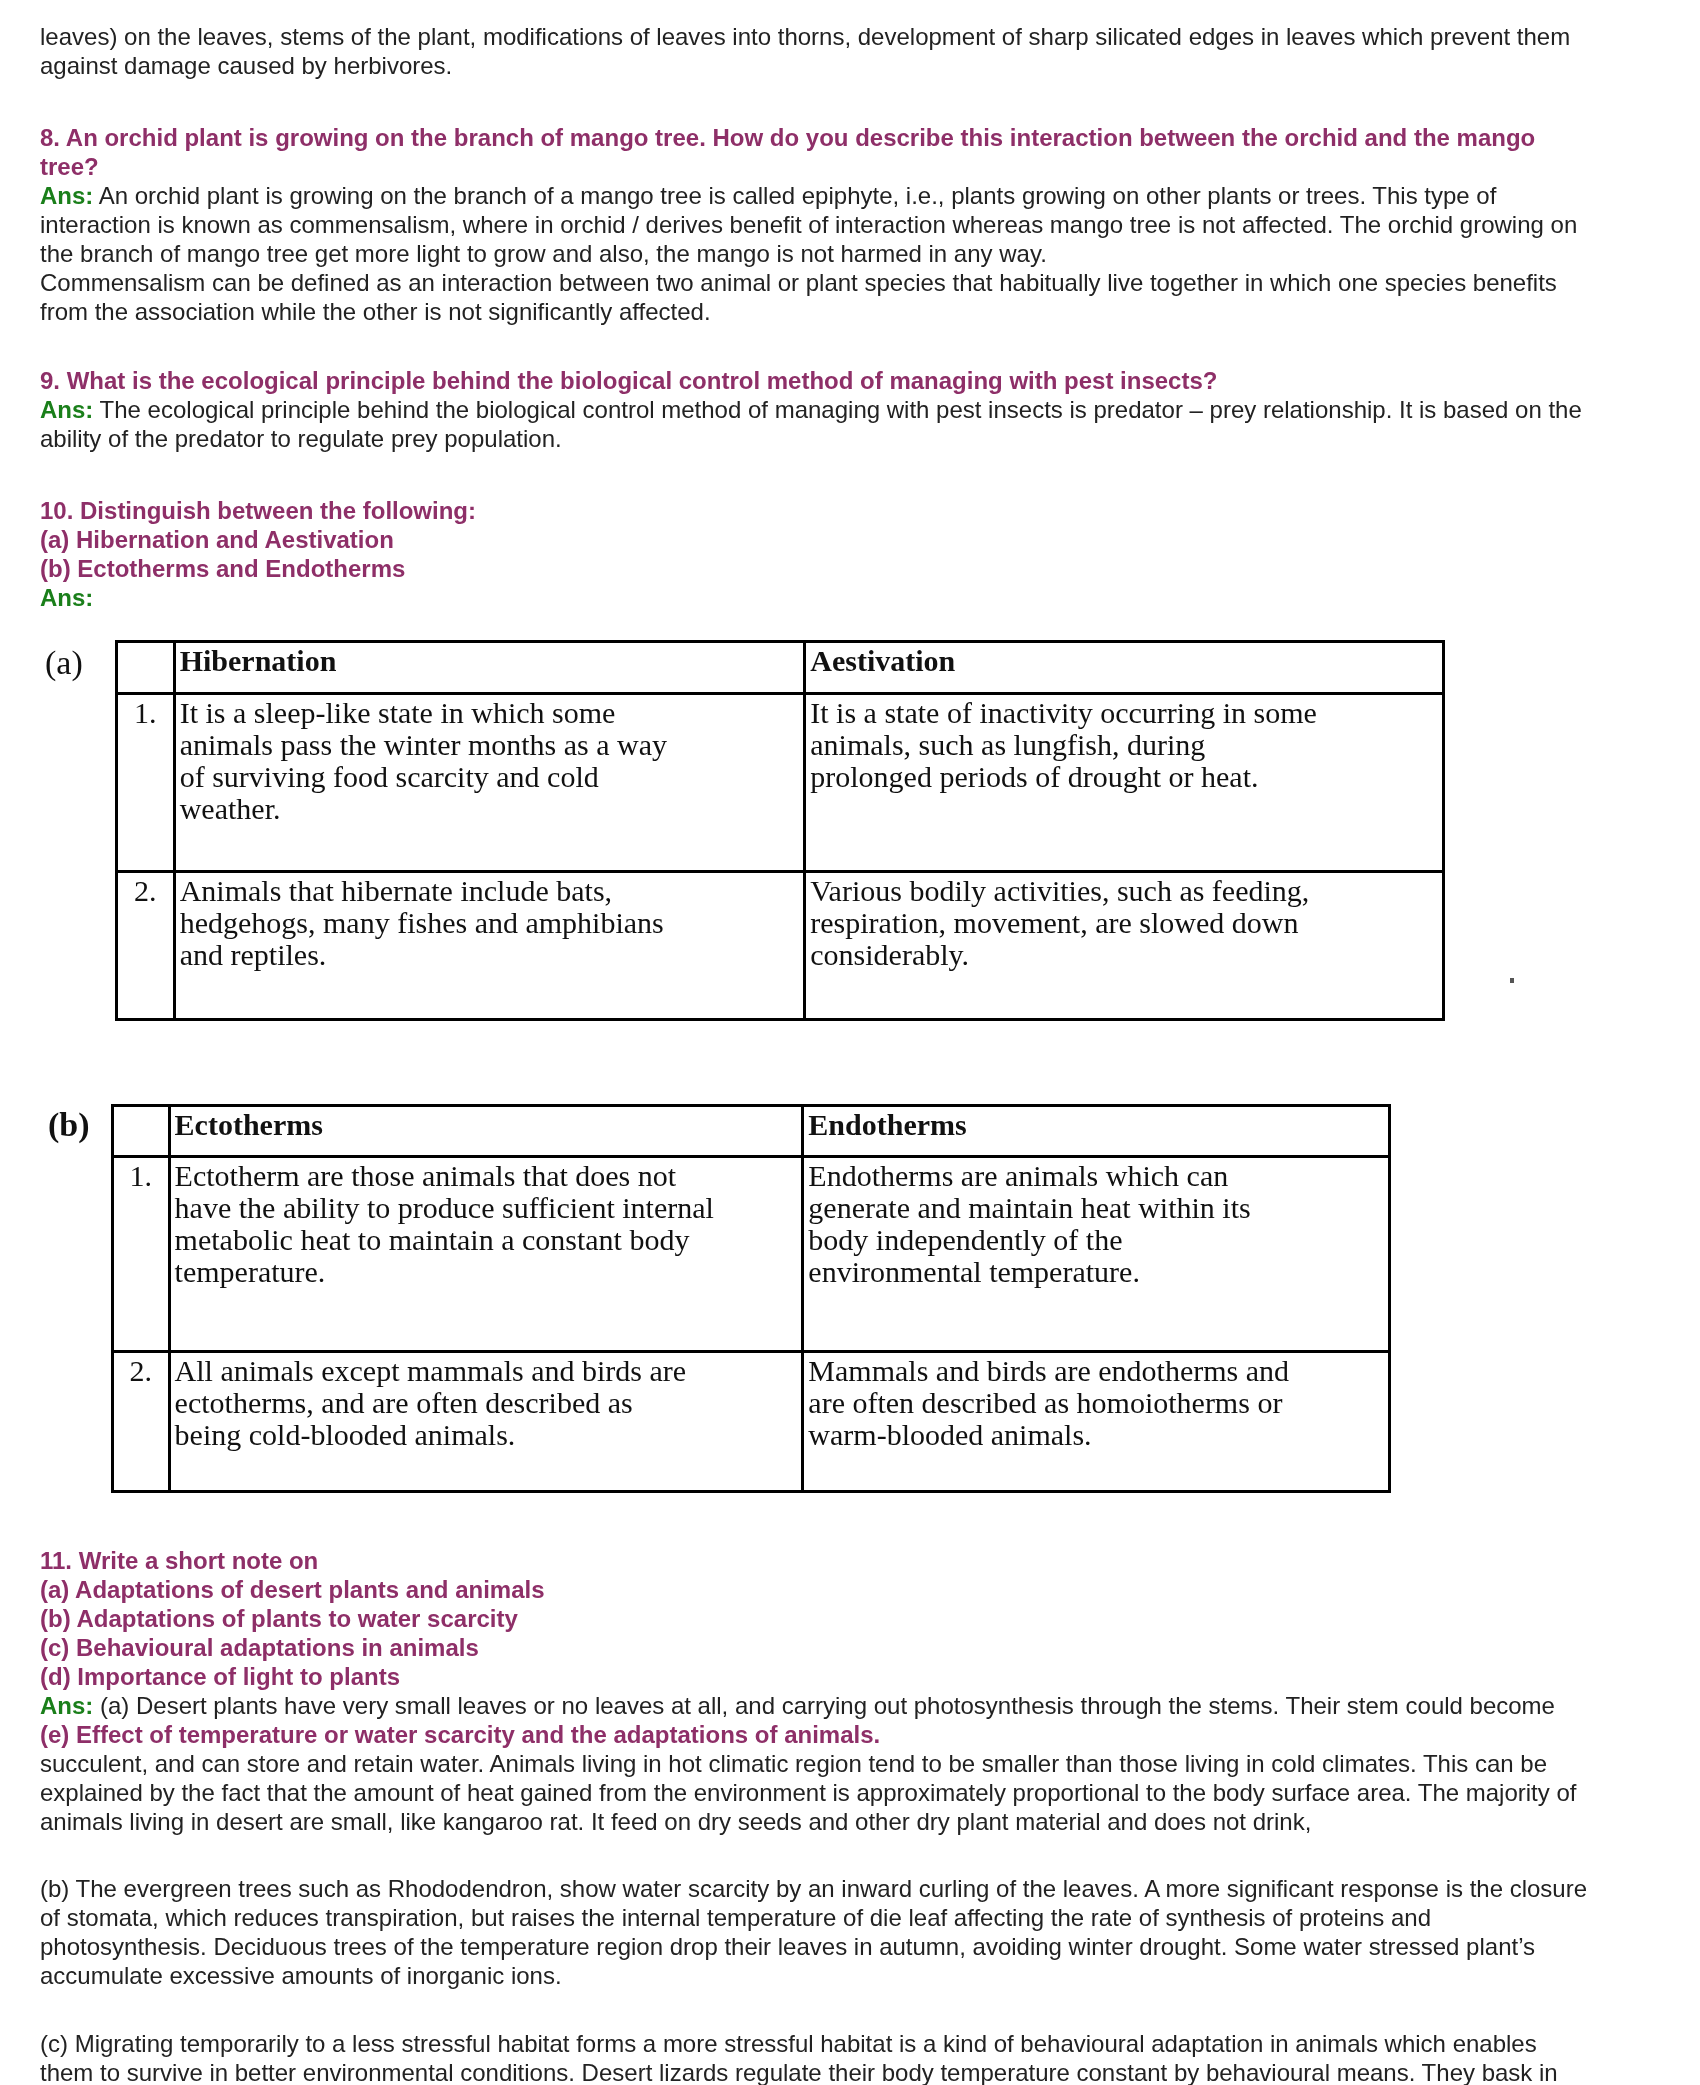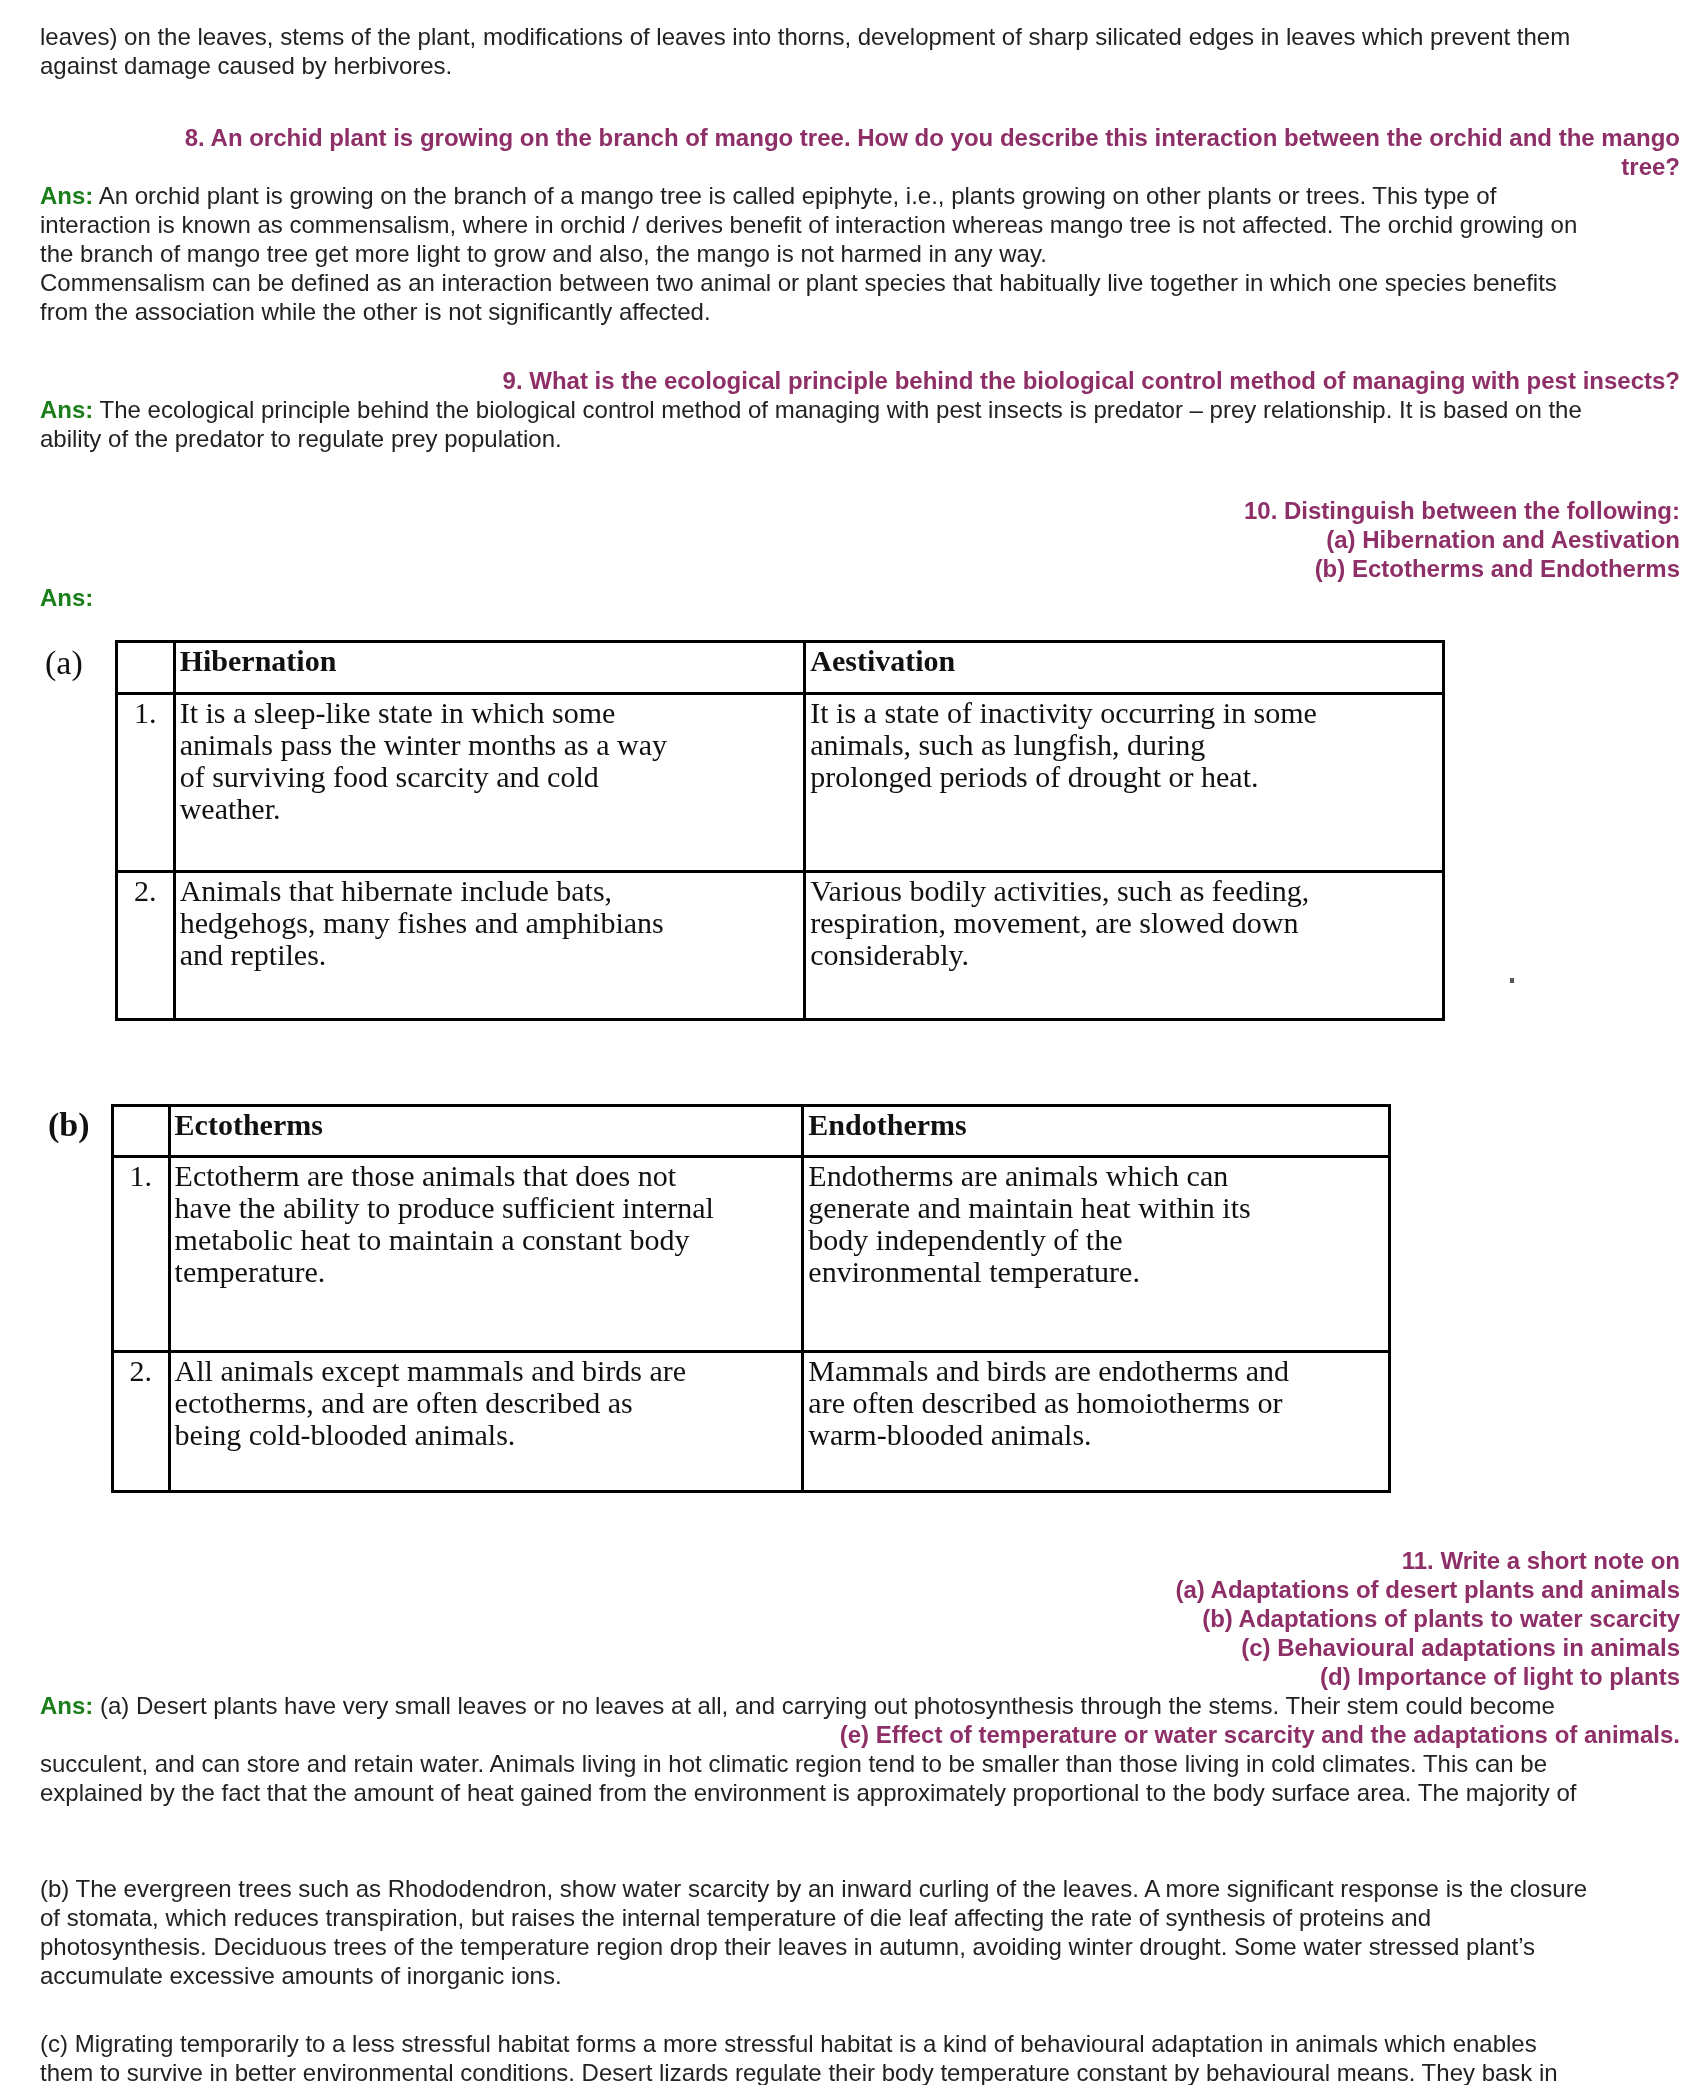--- a/index.html
+++ b/index.html
@@ -1,20 +1,20 @@
 <!DOCTYPE html>
 <html><head>
 <meta charset="utf-8">
 <style>
   html, body { margin:0; padding:0; background:#ffffff; }
   body { width:1700px; height:2085px; position:relative; overflow:hidden;
          font-family:"Liberation Sans", sans-serif; color:#222222; }
   .block { position:absolute; left:40px; width:1640px; font-size:24px; line-height:29px; }
   .line { display:block; white-space:nowrap; height:29px; }
-  .q { color:#8e2f68; font-weight:bold;text-align:right; }
+  .q { color:#8e2f68; font-weight:bold; }
   .ans { color:#1a7f1a; font-weight:bold; }
   .tlabel { position:absolute; font-family:"Liberation Serif", serif; font-size:34px; color:#111; }
   table.cmp { position:absolute; border-collapse:collapse; font-family:"Liberation Serif", serif;
               font-size:30px; color:#111; }
   table.cmp td { border:3px solid #000000; vertical-align:top; padding:2px 4px 0 4px; line-height:32px; }
   table.cmp td.num { text-align:center; padding:2px 2px 0 2px; }
   table.cmp .th { font-weight:bold; }
   .cell-line { display:block; white-space:nowrap; }
   .speck { position:absolute; width:4px; height:5px; background:#555; }
 </style>
@@ -146,20 +146,21 @@
   <span class="line q">(a) Adaptations of desert plants and animals</span>
   <span class="line q">(b) Adaptations of plants to water scarcity</span>
   <span class="line q">(c) Behavioural adaptations in animals</span>
   <span class="line q">(d) Importance of light to plants</span>
   <span class="line">
     <span class="ans">Ans:</span><span> (a) Desert plants have very small leaves or no leaves at all, and carrying out photosynthesis through the stems. Their stem could become</span>
   </span>
   <span class="line q">(e) Effect of temperature or water scarcity and the adaptations of animals.</span>
   <span class="line">succulent, and can store and retain water. Animals living in hot climatic region tend to be smaller than those living in cold climates. This can be</span>
   <span class="line">explained by the fact that the amount of heat gained from the environment is approximately proportional to the body surface area. The majority of</span>
+  <span class="line">animals living in desert are small, like kangaroo rat. It feed on dry seeds and other dry plant material and does not drink,</span>
 </div>
 
 <div class="block" style="top:1874px;">
   <span class="line">(b) The evergreen trees such as Rhododendron, show water scarcity by an inward curling of the leaves. A more significant response is the closure</span>
   <span class="line">of stomata, which reduces transpiration, but raises the internal temperature of die leaf affecting the rate of synthesis of proteins and</span>
   <span class="line">photosynthesis. Deciduous trees of the temperature region drop their leaves in autumn, avoiding winter drought. Some water stressed plant’s</span>
   <span class="line">accumulate excessive amounts of inorganic ions.</span>
 </div>
 
 <div class="block" style="top:2029px;">

